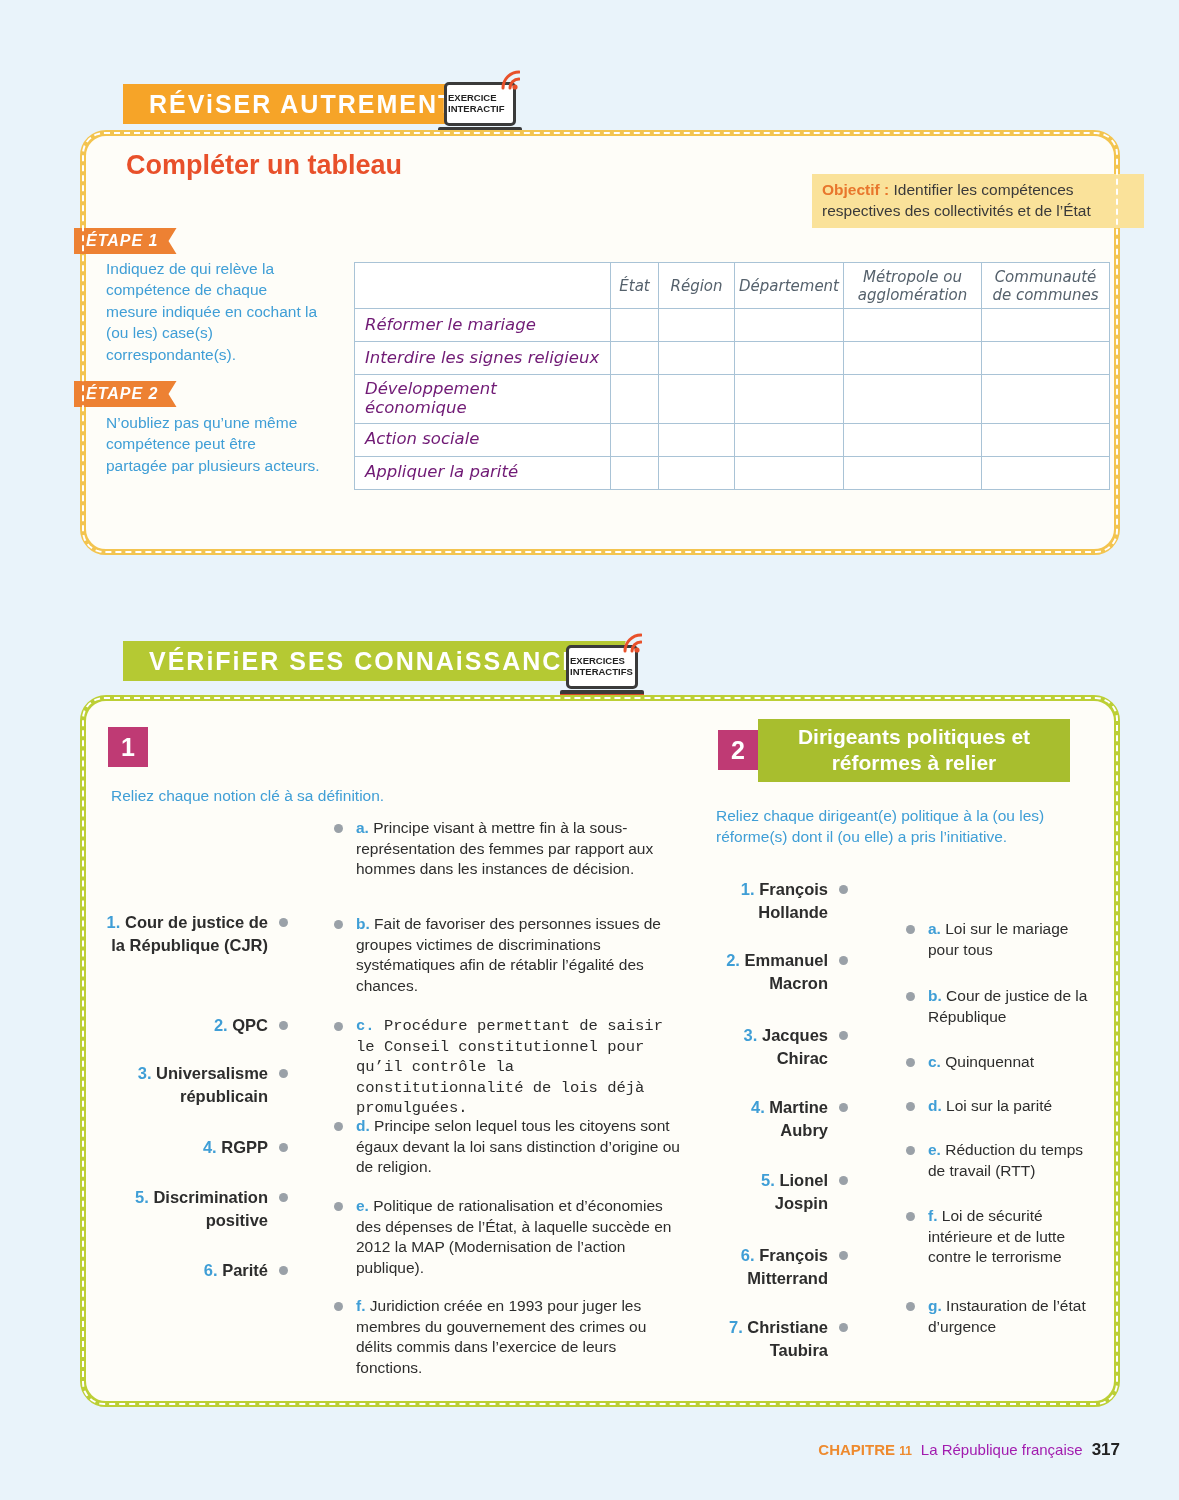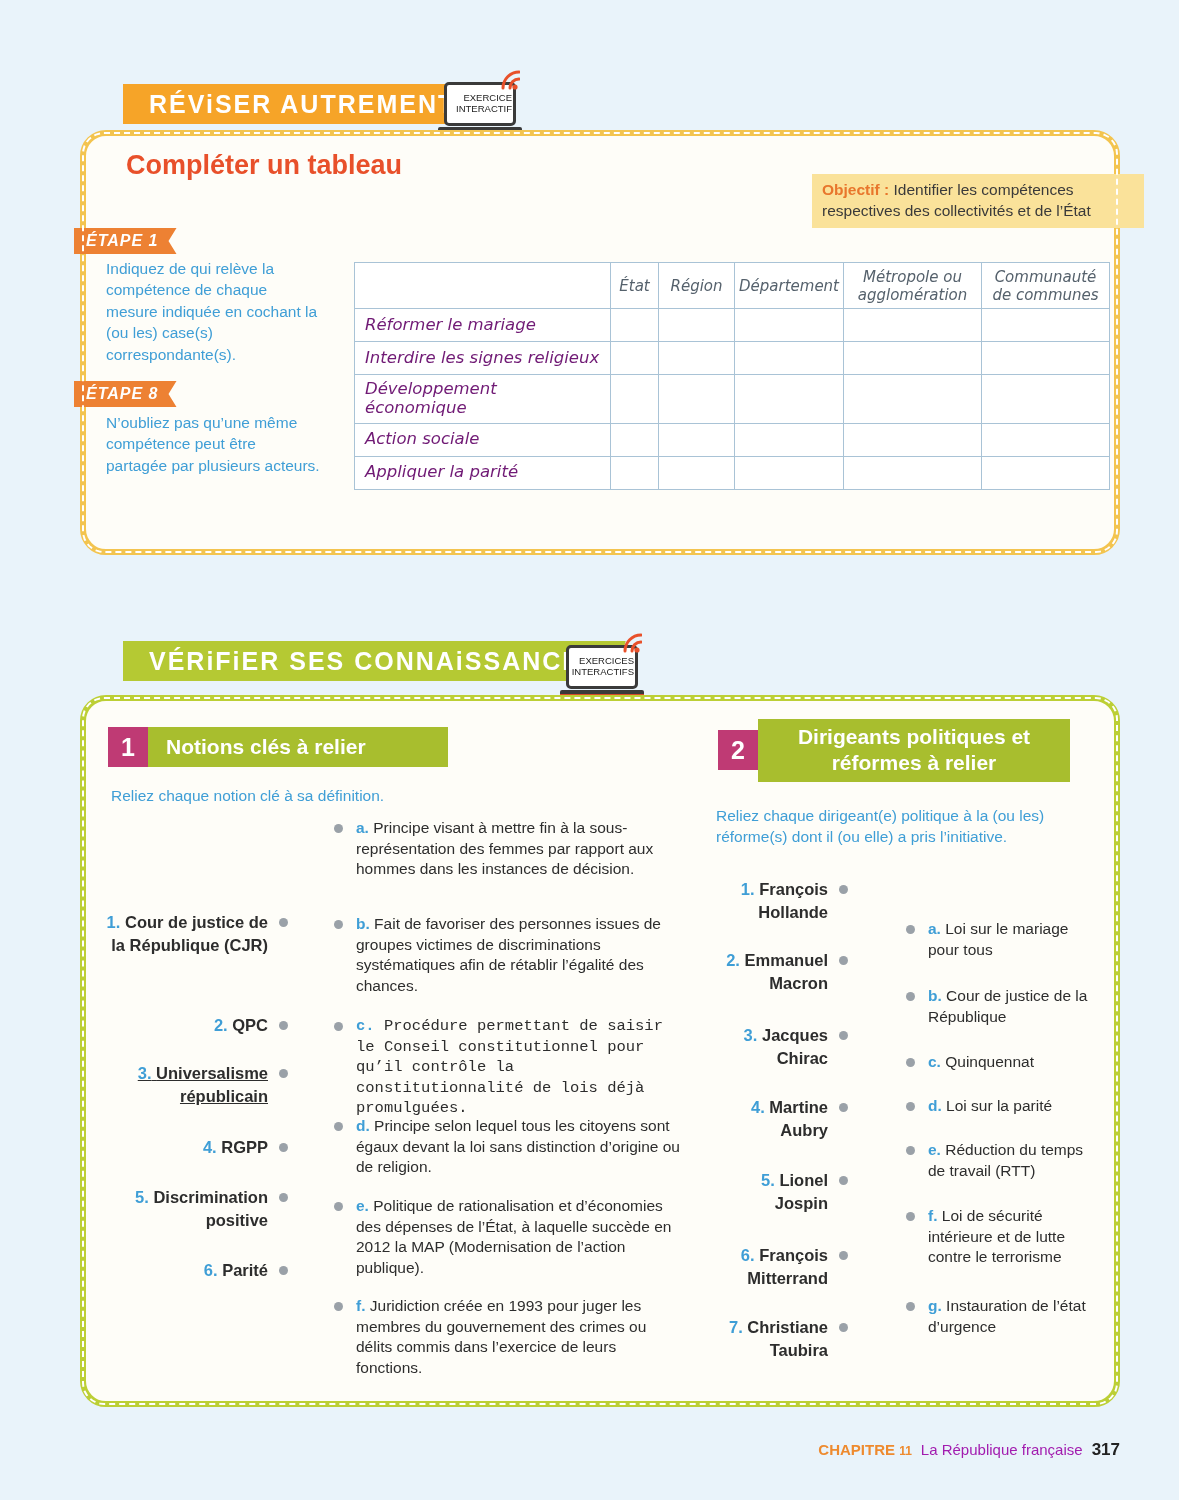--- a/index.html
+++ b/index.html
@@ -10,21 +10,21 @@
   .banner { position:absolute; height:40px; line-height:40px; color:#fff; font-weight:bold;
             font-size:25px; letter-spacing:2px; padding:0 26px; white-space:nowrap;
             clip-path:polygon(0 0, 100% 0, calc(100% - 10px) 100%, 0 100%); }
   .banner.orange { left:123px; top:84px; background:#f6a428; }
   .banner.green  { left:123px; top:641px; background:#b5c933; }
 
   
   .laptop { position:absolute; width:84px; }
   .laptop .screen { width:72px; margin:0 auto; min-height:44px; background:#fff; border:3px solid #3a3a3a;
                     border-radius:5px; display:flex; flex-direction:column; justify-content:center; padding:3px 1px; }
-  .laptop .bl { display:block; text-align:right; font-size:9.5px; font-weight:normal; color:#222; line-height:1.15; }
+  .laptop .bl { display:block; text-align:left; font-size:9.5px; font-weight:bold; color:#222; line-height:1.15; }
   .laptop .base { width:84px; height:7px; background:#3a3a3a; border-bottom:3px solid #d6492a; border-radius:2px; margin-top:1px; }
   .laptop .wifi { position:absolute; top:-16px; right:2px; width:26px; height:26px; }
 
   
   .bigbox { position:absolute; left:80px; width:1040px; background:#fefdf8; border-radius:26px; }
   .bigbox.yellowb { top:130px; height:425px; border:6px solid #f3c44f; }
   .bigbox.greenb  { top:695px; height:712px; border:6px solid #bccf35; }
   .bigbox::after { content:""; position:absolute; inset:-4px; border:2px dashed #ffffff; border-radius:22px; pointer-events:none; }
 
   .box-title { position:absolute; left:40px; top:14px; color:#e8502a; font-size:27px; font-weight:bold; }
@@ -104,21 +104,21 @@
     <div class="box-title">Compléter un tableau</div>
 
     <div class="objectif">
       <span class="olabel">Objectif :</span>
       <span>Identifier les compétences respectives des collectivités et de l’État</span>
     </div>
 
     <div class="etape" style="top:92px;">ÉTAPE 1</div>
     <p class="blue-instr" style="left:20px; top:122px; width:215px;">Indiquez de qui relève la compétence de chaque mesure indiquée en cochant la (ou les) case(s) correspondante(s).</p>
 
-    <div class="etape" style="top:245px;">ÉTAPE 8</div>
+    <div class="etape" style="top:245px;">ÉTAPE 2</div>
     <p class="blue-instr" style="left:20px; top:276px; width:215px;">N’oubliez pas qu’une même compétence peut être partagée par plusieurs acteurs.</p>
 
     <table class="comp-table">
       <colgroup>
         <col style="width:256px">
           <col style="width:48px">
           <col style="width:76px">
         <col style="width:104px">
           <col style="width:138px">
           <col style="width:128px">
@@ -190,37 +190,36 @@
       <span class="bl">EXERCICES</span>
       <span class="bl">INTERACTIFS</span>
     </div>
     <div class="base"></div>
   </div>
 
   <div class="bigbox greenb">
 
     <div class="ex-header" style="left:22px; top:26px;">
       <div class="ex-num">1</div>
-      <div class="ex-title" style="width:300px;">Notions clés à relier</div>
     </div>
     <p class="blue-instr" style="left:25px; top:84px; width:340px;">Reliez chaque notion clé à sa définition.</p>
 
     <div class="match" style="left:20px; top:112px; width:580px; height:585px;">
 
       <div class="term" style="top:98px;">
         <span class="blue-num">1.</span>
         <span>Cour de justice de la République (CJR)</span>
         <span class="dot"></span>
       </div>
       <div class="term" style="top:201px;">
         <span class="blue-num">2.</span>
         <span>QPC</span>
         <span class="dot"></span>
       </div>
-      <div class="term" style="top:249px;text-decoration:underline;">
+      <div class="term" style="top:249px;">
         <span class="blue-num">3.</span>
         <span>Universalisme républicain</span>
         <span class="dot"></span>
       </div>
       <div class="term" style="top:323px;">
         <span class="blue-num">4.</span>
         <span>RGPP</span>
         <span class="dot"></span>
       </div>
       <div class="term" style="top:373px;">

